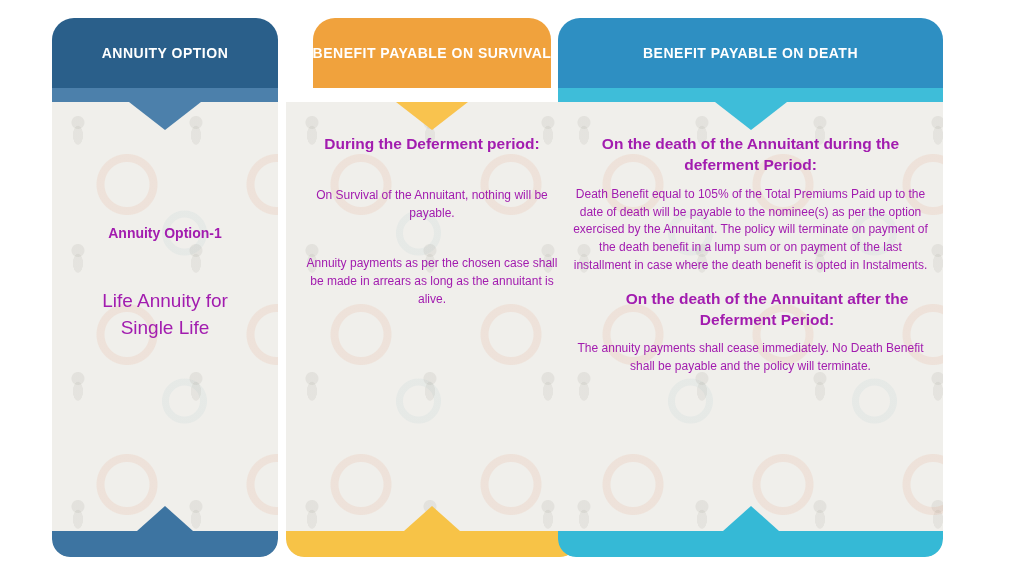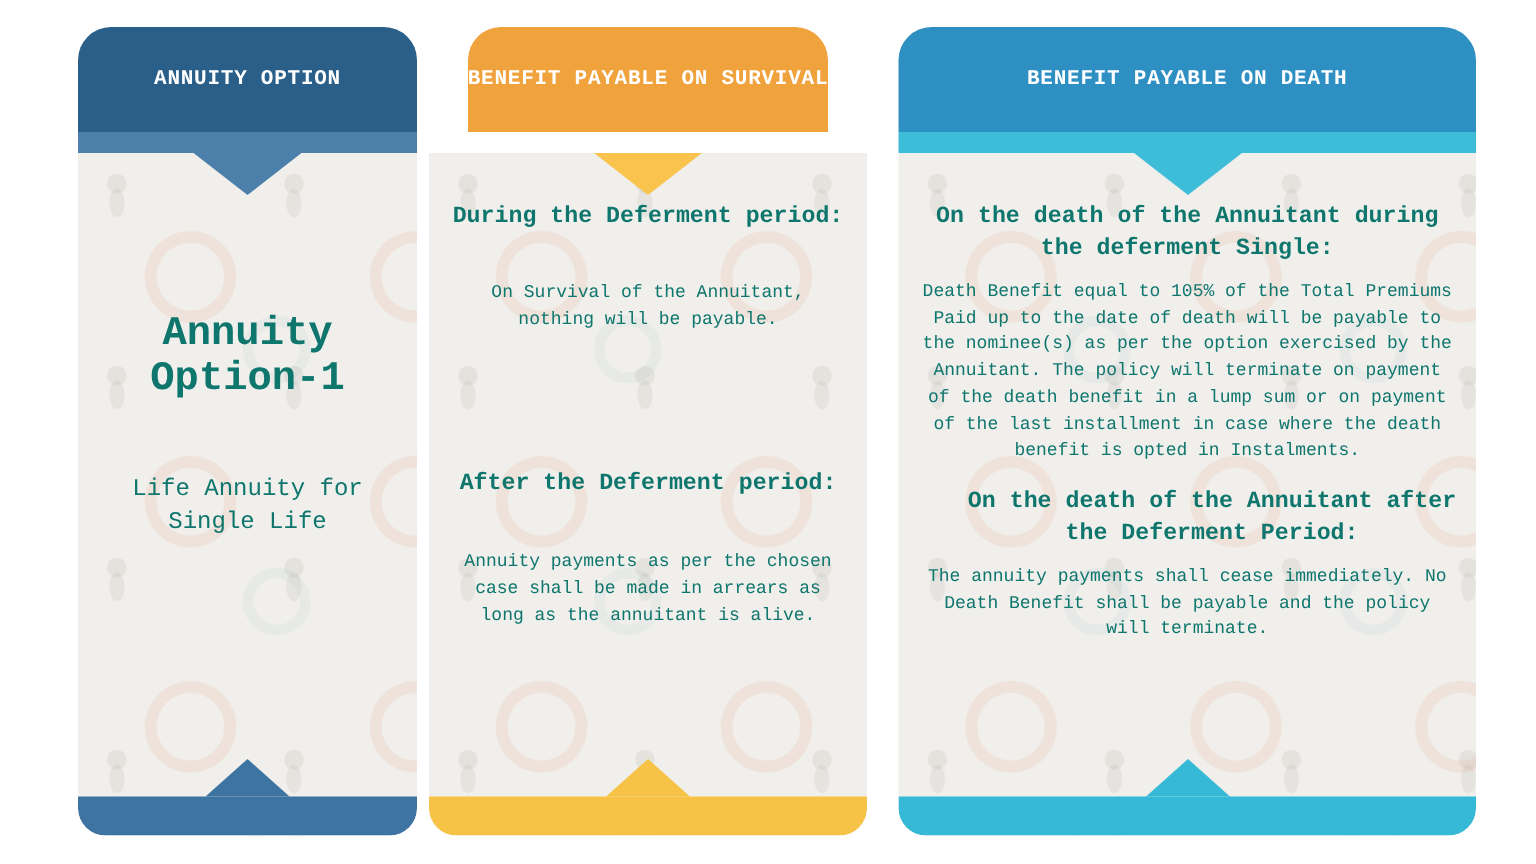--- a/index.html
+++ b/index.html
@@ -1,23 +1,23 @@
 <!DOCTYPE html>
 <html><head>
 <meta charset="utf-8">
 <style>
   * { margin:0; padding:0; box-sizing:border-box; }
   html,body { width:1024px; height:576px; background:#ffffff; font-family:"Liberation Sans", sans-serif; }
-  .stage { position:relative; width:1024px; height:576px; background:#ffffff; overflow:hidden;font-family:Liberation Mono, monospace; }
+  .stage { position:relative; width:1024px; height:576px; background:#ffffff; overflow:hidden; }
 
   .card { position:absolute; top:18px; height:539px; display:flex; flex-direction:column;
           border-radius:22px 22px 18px 18px; }
   .card-1 { left:52px;  width:226px; }
   .card-2 { left:286px; width:292px;align-items:center; }
-  .card-3 { left:599px; width:385px; }
+  .card-3 { left:558px; width:385px; }
 
   .hdr { height:70px; flex:0 0 70px; background:var(--hdr); border-radius:22px 22px 0 0;
          display:flex; align-items:center; justify-content:center; }
   .hdr span { color:#ffffff; font-weight:bold; font-size:14px; letter-spacing:.5px; text-align:center; }
 
   .band { height:14px; flex:0 0 14px; background:var(--band); }
 
   .body { position:relative; flex:1; background:#f0efeb; border-radius:0 0 18px 18px; overflow:hidden; }
   .body::before { content:""; position:absolute; inset:0; pointer-events:none;
     background-image:
@@ -29,27 +29,27 @@
 
   .tri-down { position:absolute; top:0; left:50%; transform:translateX(-50%);
               width:0; height:0; border-left:36px solid transparent; border-right:36px solid transparent;
               border-top:28px solid var(--band); z-index:2; }
   .tri-up   { position:absolute; bottom:26px; left:50%; transform:translateX(-50%);
               width:0; height:0; border-left:28px solid transparent; border-right:28px solid transparent;
               border-bottom:25px solid var(--acc); z-index:2; }
   .footer   { position:absolute; bottom:0; left:0; right:0; height:26px; background:var(--acc);
               border-radius:0 0 18px 18px; z-index:2; }
 
-  .content { position:relative; z-index:1; color:#0f766e; }
+  .content { position:relative; z-index:1; color:#a21caf; }
 
   
   .card-1 .content { height:100%; display:flex; flex-direction:column; align-items:center;
                      justify-content:center; padding:0 14px 92px; text-align:center; }
-  .opt-title    { font-size:27px; font-weight:bold; margin-bottom:14px; }
-  .opt-subtitle { font-size:16px; line-height:1.4; max-width:170px;margin-top:33px; }
+  .opt-title    { font-size:14px; font-weight:bold; margin-bottom:14px; }
+  .opt-subtitle { font-size:19px; line-height:1.4; max-width:170px;margin-top:33px; }
 
   
   .sections { padding:32px 13px 60px; text-align:center; }
   .sec-h { font-weight:bold; font-size:15.5px; line-height:1.35; }
   .sec-p { font-size:12px; line-height:1.48; }
 
   .card-2 .sec-h1 { margin-top:0; }
   .card-2 .sec-p1 { margin-top:32px; padding:0 10px; }
   .card-2 .sec-h2 { margin-top:90px; }
   .card-2 .sec-p2 { margin-top:33px; }
@@ -83,37 +83,36 @@
   <div class="card card-2" style="--hdr: #f0a23d; --band: #f9c34e; --acc: #f7c347;">
     <div class="hdr">
       <span>BENEFIT PAYABLE ON SURVIVAL</span>
     </div>
     <div class="band"></div>
     <div class="body">
       <div class="tri-down"></div>
       <div class="content sections">
         <div class="sec-h sec-h1">During the Deferment period:</div>
         <div class="sec-p sec-p1">On Survival of the Annuitant, nothing will be payable.</div>
-        <div class="sec-h sec-h2">After the Deferment period:</div>
         <div class="sec-p sec-p2">Annuity payments as per the chosen case shall be made in arrears as long as the annuitant is alive.</div>
       </div>
       <div class="tri-up"></div>
       <div class="footer"></div>
     </div>
   </div>
 
   <div class="card card-3" style="--hdr: #2e8fc2; --band: #3ebdd9; --acc: #35b9d6;">
     <div class="hdr">
       <span>BENEFIT PAYABLE ON DEATH</span>
     </div>
     <div class="band"></div>
     <div class="body">
       <div class="tri-down"></div>
       <div class="content sections">
-        <div class="sec-h sec-h1">On the death of the Annuitant during the deferment Single:</div>
+        <div class="sec-h sec-h1">On the death of the Annuitant during the deferment Period:</div>
         <div class="sec-p sec-p1">Death Benefit equal to 105% of the Total Premiums Paid up to the date of death will be payable to the nominee(s) as per the option exercised by the Annuitant. The policy will terminate on payment of the death benefit in a lump sum or on payment of the last installment in case where the death benefit is opted in Instalments.</div>
         <div class="sec-h sec-h2">On the death of the Annuitant after the Deferment Period:</div>
         <div class="sec-p sec-p2">The annuity payments shall cease immediately. No Death Benefit shall be payable and the policy will terminate.</div>
       </div>
       <div class="tri-up"></div>
       <div class="footer"></div>
     </div>
   </div>
 
 </div>

